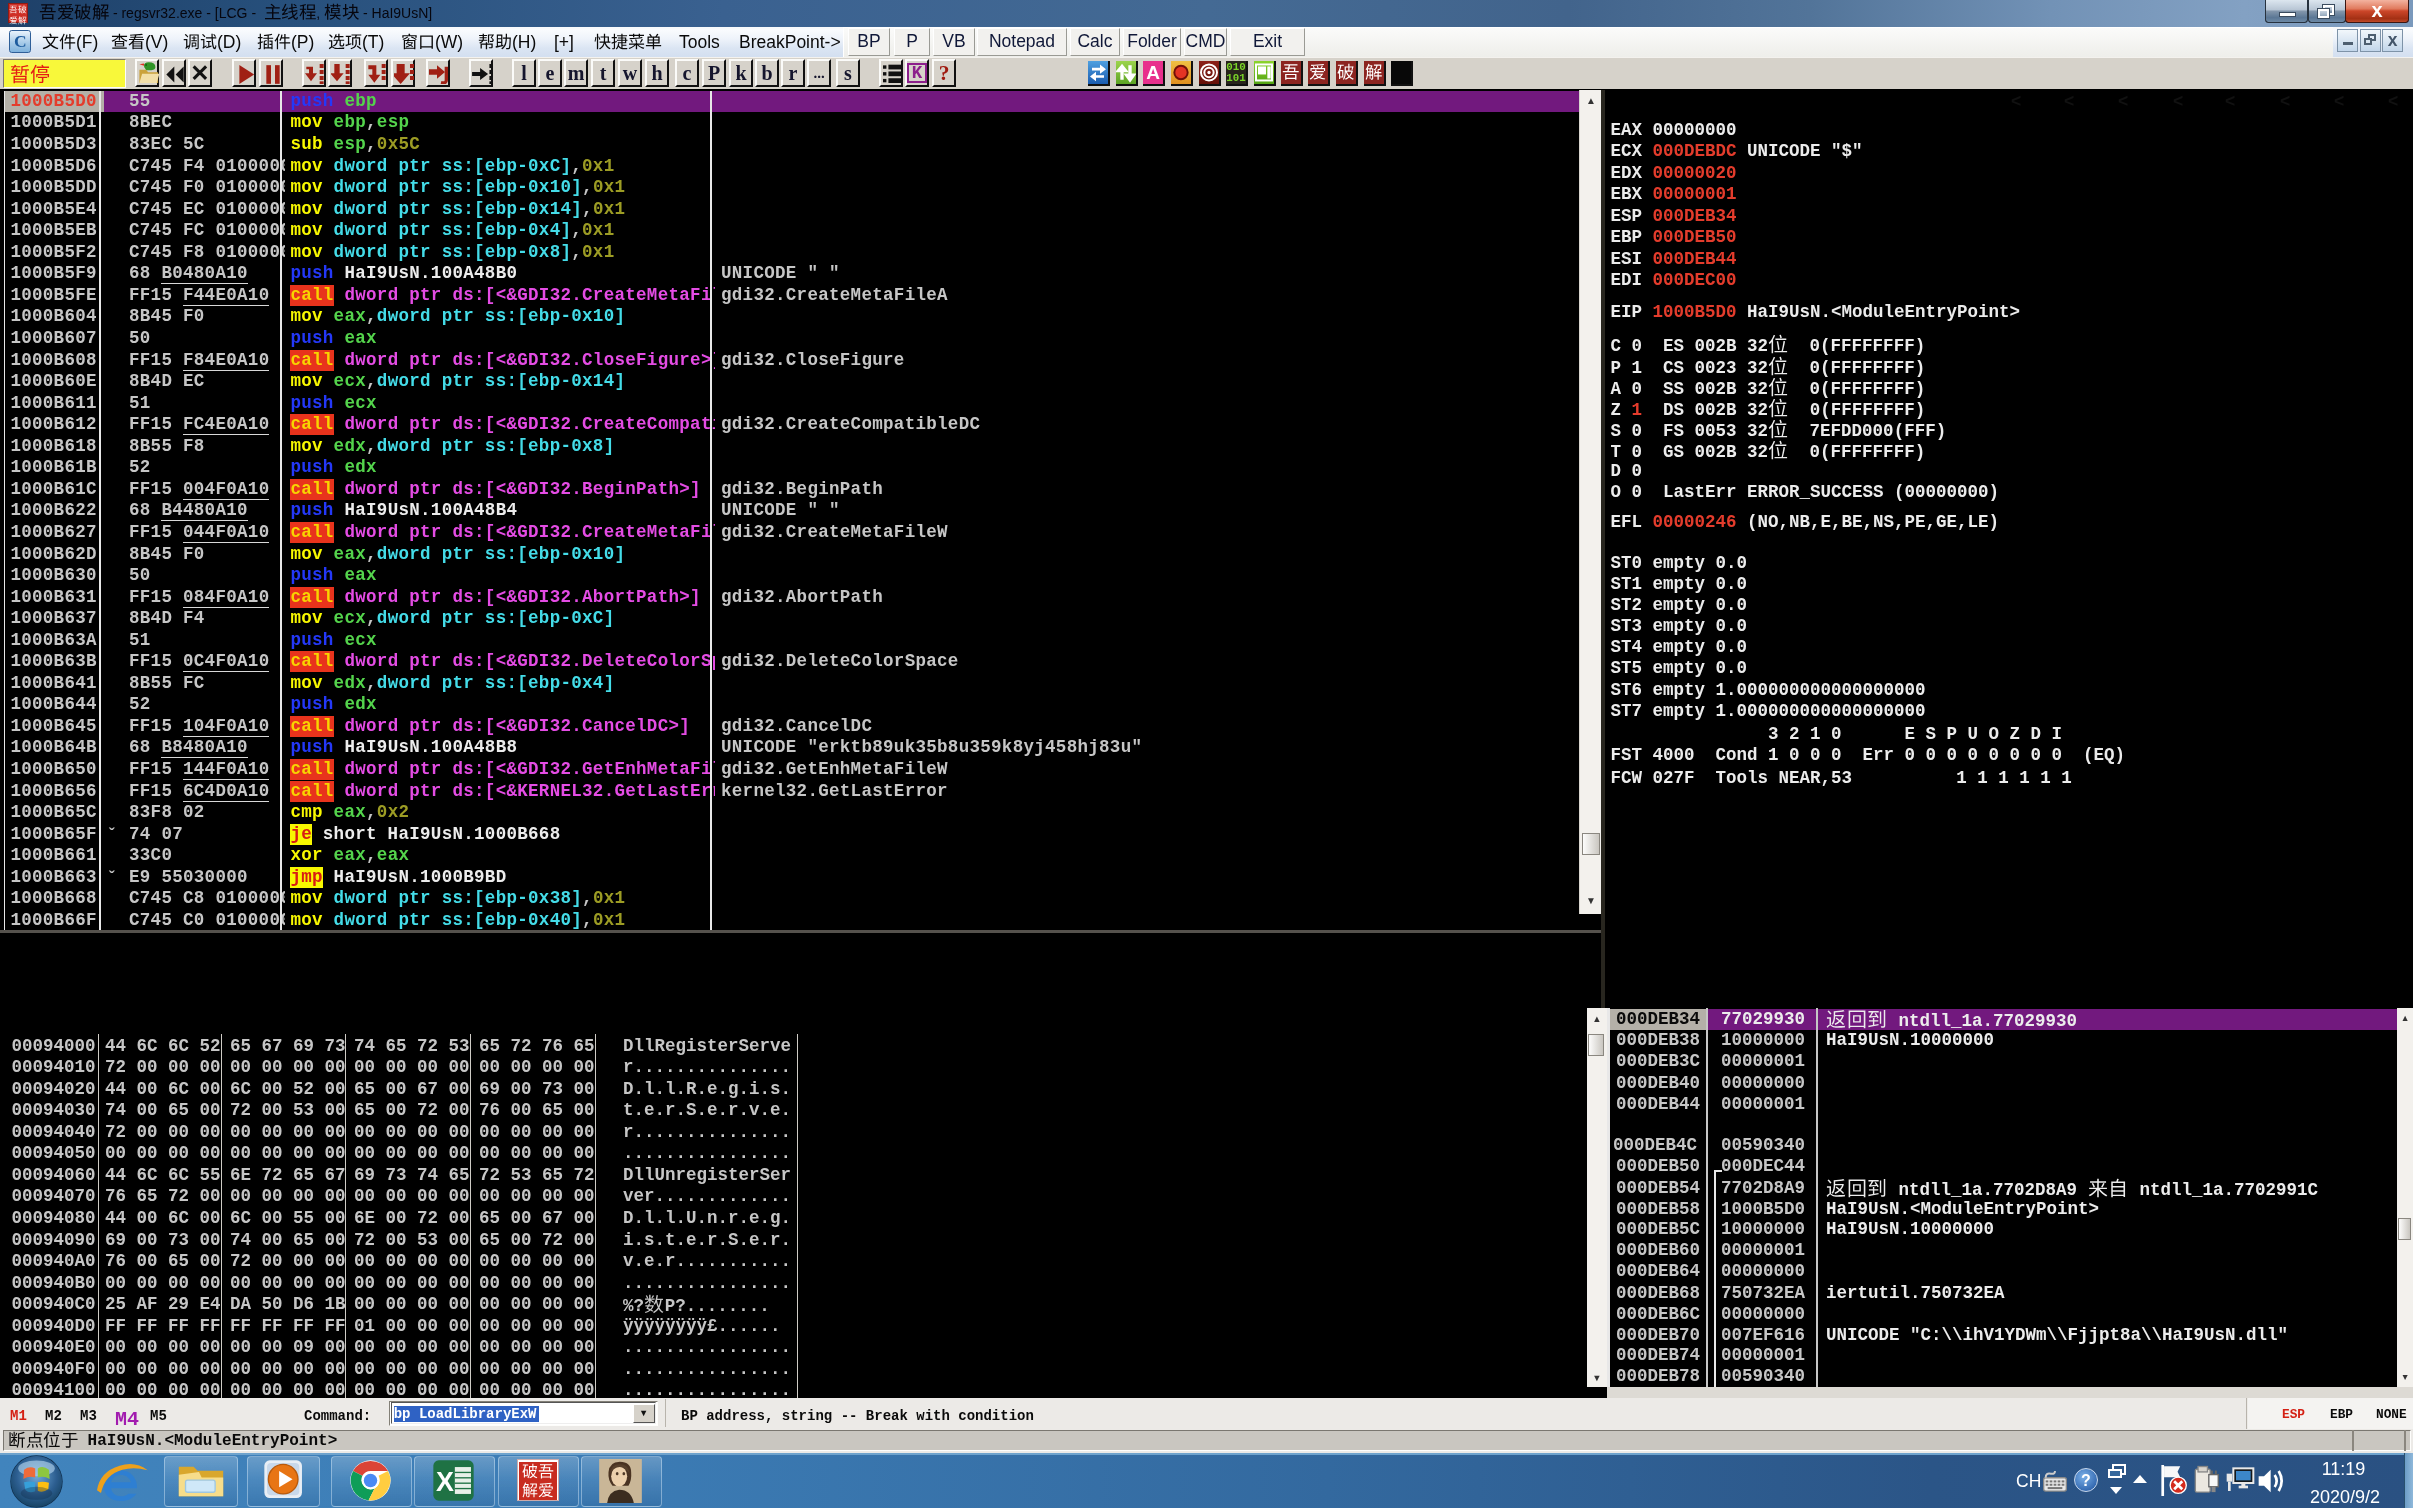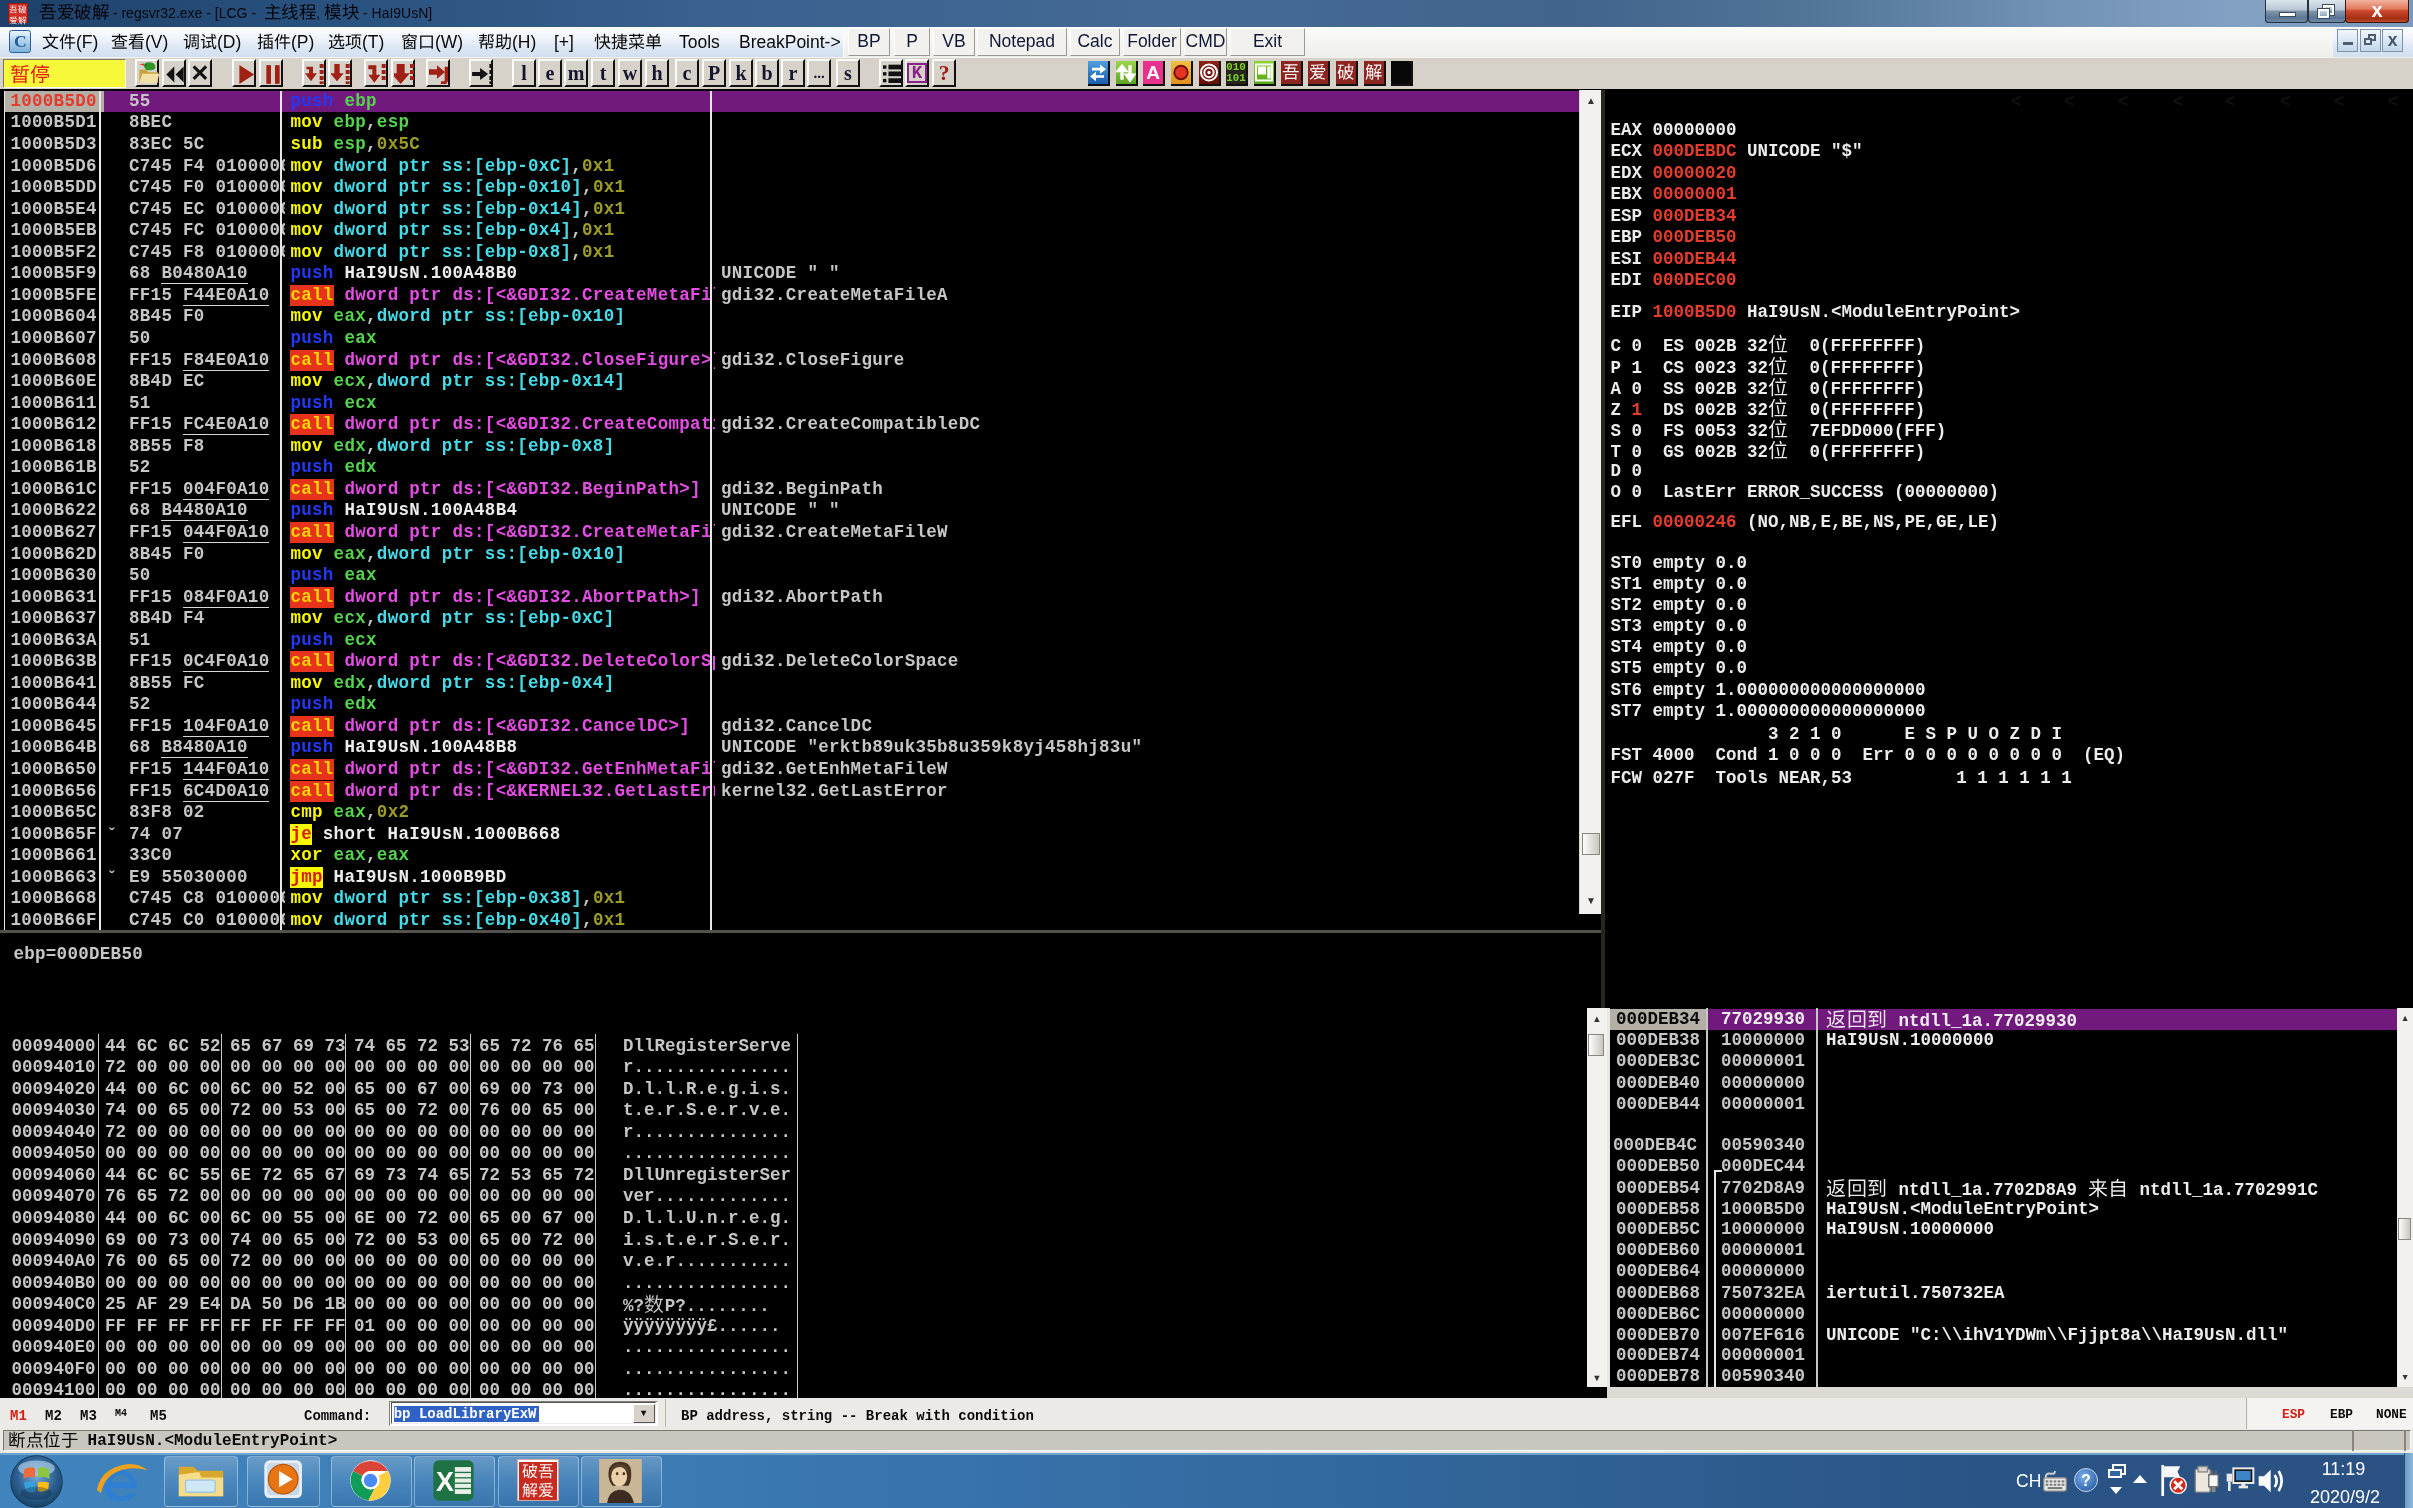--- a/index.html
+++ b/index.html
@@ -488,23 +488,20 @@
       </div>
       <div class="a" style="left:99px;top:0.7px;width:2px;height:840px;background:#e8e8e8"></div>
       <div class="a" style="left:280px;top:0.7px;width:2px;height:840px;background:#e8e8e8"></div>
       <div class="a" style="left:710px;top:0.7px;width:2px;height:840px;background:#e8e8e8"></div>
       <div class="a" style="left:1579px;top:0;width:22px;height:824px;background:#f3f1ed;border-left:1.3px solid #d8d5cf">
 <div class="a" style="left:0;top:2.7px;width:22px;height:16px;text-align:center;line-height:16px;font-size:10px;color:#333">▲</div>
 <div class="a" style="left:2px;top:743px;width:17.5px;height:22px;background:linear-gradient(90deg,#fdfdfc,#c9c6c0);border:1.3px solid #8a8780"></div>
 <div class="a" style="left:0;top:803px;width:22px;height:16px;text-align:center;line-height:16px;font-size:10px;color:#333">▼</div>
 </div>
       <div class="a" style="left:0;top:840px;width:1601px;height:3.4px;background:#55524d"></div>
-      <div class="a" style="left:4px;top:843px;width:1597px;height:75px;background:#000">
-        <span class="mono ls gy" style="position:absolute;left:9.4px;top:10.8px">ebp=000DEB50</span>
-      </div>
       <div class="a" style="left:1601px;top:0;width:4px;height:919px;background:#28261f"></div>
       <div class="a" style="left:1605px;top:0;width:808px;height:919px;background:#000">
         <div class="a mono" style="left:5.4px;top:30px;white-space:pre"><span class="wh">EAX </span><span class="wh">00000000</span></div>
         <div class="a mono" style="left:5.4px;top:51px;white-space:pre"><span class="wh">ECX </span><span class="rd">000DEBDC</span> <span class="wh">UNICODE "$"</span></div>
         <div class="a mono" style="left:5.4px;top:73px;white-space:pre"><span class="wh">EDX </span><span class="rd">00000020</span></div>
         <div class="a mono" style="left:5.4px;top:94px;white-space:pre"><span class="wh">EBX </span><span class="rd">00000001</span></div>
         <div class="a mono" style="left:5.4px;top:116px;white-space:pre"><span class="wh">ESP </span><span class="rd">000DEB34</span></div>
         <div class="a mono" style="left:5.4px;top:137px;white-space:pre"><span class="wh">EBP </span><span class="rd">000DEB50</span></div>
         <div class="a mono" style="left:5.4px;top:159px;white-space:pre"><span class="wh">ESI </span><span class="rd">000DEB44</span></div>
         <div class="a mono" style="left:5.4px;top:180px;white-space:pre"><span class="wh">EDI </span><span class="rd">000DEC00</span></div>
@@ -633,21 +630,21 @@
 <div class="a" style="left:0;top:2.7px;width:16px;height:15px;text-align:center;line-height:15px;font-size:8.8px;color:#333">▲</div>
 <div class="a" style="left:0.7px;top:210px;width:13.5px;height:21.5px;background:linear-gradient(90deg,#fdfdfc,#c9c6c0);border:1.3px solid #8a8780"></div>
 <div class="a" style="left:0;top:362px;width:16px;height:15px;text-align:center;line-height:15px;font-size:8.8px;color:#333">▼</div>
 </div>
       <div class="a" style="left:1607px;top:379px;width:807px;height:10.8px;background:#dddad4"></div>
     </div>
     <div class="a" style="left:0;top:1398px;width:2413px;height:31px;background:#eceae7">
       <div class="a mono" style="left:10px;top:10px;color:#d42014;font-size:14px">M1</div>
       <div class="a mono" style="left:45px;top:10px;color:#0a0a0a;font-size:14px">M2</div>
       <div class="a mono" style="left:80px;top:10px;color:#0a0a0a;font-size:14px">M3</div>
-      <div class="a mono" style="left:115px;top:10px;color:#000000;font-size:10px">M4</div>
+      <div class="a mono" style="left:115px;top:10px;color:#a21caf;font-size:20px">M4</div>
       <div class="a mono" style="left:150px;top:10px;color:#0a0a0a;font-size:14px">M5</div>
       <div class="a mono" style="left:304px;top:10px;color:#0a0a0a;font-size:14px">Command:</div>
       <div class="a" style="left:389px;top:2.7px;width:269px;height:25.6px;background:#fff;border:1.3px solid;border-color:#838077 #fdfdfb #fdfdfb #838077">
         <div class="a" style="left:0.7px;top:0.7px;width:265px;height:21.5px;border:1.3px solid;border-color:#555 #eee #eee #555;background:#fff">
 <span class="mono" style="position:absolute;left:2px;top:2.7px;background:#2f62c4;color:#fff;font-size:14px;padding-right:2.7px">bp LoadLibraryExW</span>
 <div class="a" style="left:241px;top:0.7px;width:22px;height:19px;background:#d6d2ca;border:1.3px solid;border-color:#fff #555 #555 #fff;text-align:center;line-height:16px;font-size:9.4px;color:#111">▼</div>
 </div>
       </div>
       <div class="a" style="left:665px;top:1.3px;width:1.3px;height:28px;background:#b8b4ac"></div>
       <div class="a mono" style="left:681px;top:10px;color:#0a0a0a;font-size:14px">BP address, string -- Break with condition</div>

